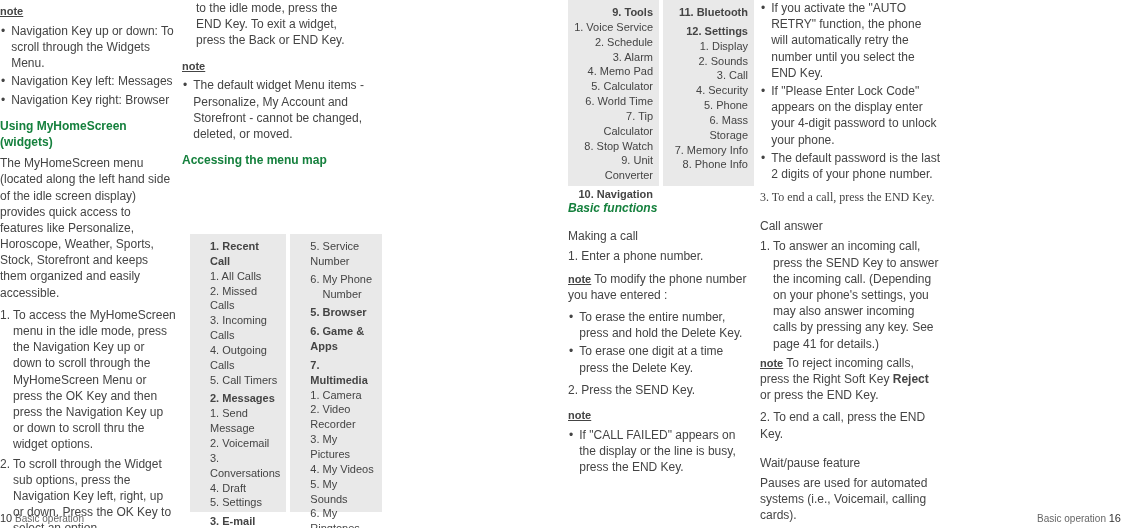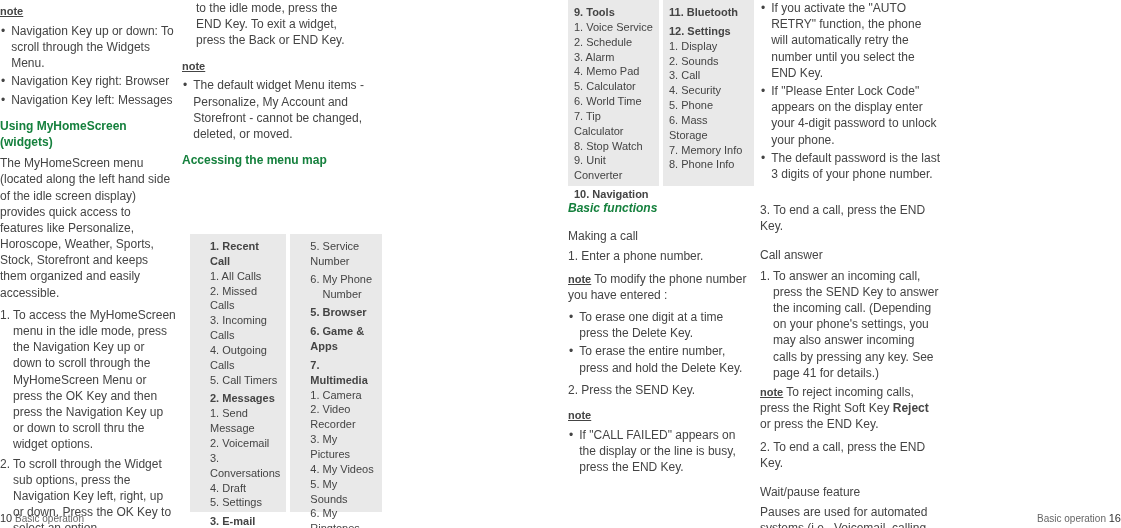--- a/index.html
+++ b/index.html
@@ -107,24 +107,24 @@
 <body>
 
 <div class="relwrap">
 
 <div class="col col1">
   <div class="note-label">note</div>
   <div class="bullet-item">
         <div class="bullet-text">Navigation Key up or down: To scroll through the Widgets Menu.</div>
       </div>
   <div class="bullet-item">
+        <div class="bullet-text">Navigation Key left: Messages</div>
+      </div>
+  <div class="bullet-item">
         <div class="bullet-text">Navigation Key right: Browser</div>
-      </div>
-  <div class="bullet-item">
-        <div class="bullet-text">Navigation Key left: Messages</div>
       </div>
   <h3>Using MyHomeScreen (widgets)</h3>
   <div class="para">The MyHomeScreen menu (located along the left hand side of the idle screen display) provides quick access to features like Personalize, Horoscope, Weather, Sports, Stock, Storefront and keeps them organized and easily accessible.</div>
   <div class="num-item">
         <span class="num">1.</span>
         <span class="num-text">To access the MyHomeScreen menu in the idle mode, press the Navigation Key up or down to scroll through the MyHomeScreen Menu or press the OK Key and then press the Navigation Key up or down to scroll thru the widget options.</span>
       </div>
   <div class="num-item">
         <span class="num">2.</span>
         <span class="num-text indent" style="padding-left:0">To scroll through the Widget sub options, press the Navigation Key left, right, up or down. Press the OK Key to select an option.</span>
@@ -175,21 +175,21 @@
     <div class="gb-title mt">8. Music</div>
     <div class="gb-item">1.   Music Player</div>
     <div class="gb-item">2. Music files</div>
     <div class="gb-item">3. My Lists</div>
   </div>
 </div>
 
 <div style="flex:0 0 192px;"></div>
 
 <div class="col" style="flex:0 0 186px;">
-  <div class="col4" style="height:180px;">
+  <div class="col4" style="height:180px;text-align:right;">
     <div class="graybox subcol">
       <div class="gb-title">9. Tools</div>
       <div class="gb-item">1.   Voice Service</div>
       <div class="gb-item">2. Schedule</div>
       <div class="gb-item">3. Alarm</div>
       <div class="gb-item">4. Memo Pad</div>
       <div class="gb-item">5. Calculator</div>
       <div class="gb-item">6. World Time</div>
       <div class="gb-item">7.   Tip Calculator</div>
       <div class="gb-item">8. Stop Watch</div>
@@ -208,43 +208,43 @@
       <div class="gb-item">7.   Memory Info</div>
       <div class="gb-item">8. Phone Info</div>
     </div>
   </div>
 
   <h3 style="margin-top:14px;font-style:italic;">Basic functions</h3>
   <div class="sub-h">Making a call</div>
   <div class="para">1. Enter a phone number.</div>
   <div class="para"><span class="note-inline">note</span><span> To modify the phone number you have entered :</span></div>
   <div class="bullet-item">
+        <div class="bullet-text">To erase the entire number, press and hold the Delete Key.</div>
+      </div>
+  <div class="bullet-item">
         <div class="bullet-text">To erase one digit at a time press the Delete Key.</div>
-      </div>
-  <div class="bullet-item">
-        <div class="bullet-text">To erase the entire number, press and hold the Delete Key.</div>
       </div>
   <div class="para" style="margin-top:4px;">2. Press the SEND Key.</div>
   <div class="note-label">note</div>
   <div class="bullet-item">
         <div class="bullet-text">If "CALL FAILED" appears on the display or the line is busy, press the END Key.</div>
       </div>
 </div>
 
 <div class="col col5">
   <div class="bullet-item">
         <div class="bullet-text">If you activate the "AUTO RETRY" function, the phone will automatically retry the number until you select the END Key.</div>
       </div>
   <div class="bullet-item">
         <div class="bullet-text">If "Please Enter Lock Code" appears on the display enter your 4-digit password to unlock your phone.</div>
       </div>
   <div class="bullet-item">
-        <div class="bullet-text">The default password is the last 3 digits of your phone number.</div>
-      </div>
-  <div class="para" style="margin-top:18px;">3. To end a call, press the END Key.</div>
+        <div class="bullet-text">The default password is the last 2 digits of your phone number.</div>
+      </div>
+  <div class="para" style="margin-top:5px;font-family:Liberation Serif, serif;">3. To end a call, press the END Key.</div>
   <div class="sub-h">Call answer</div>
   <div class="num-item">
         <span class="num">1.</span>
         <span class="num-text">To answer an incoming call, press the SEND Key to answer the incoming call. (Depending on your phone's settings, you may also answer incoming calls by pressing any key. See page 41 for details.)</span>
       </div>
   <div class="para"><span class="note-inline">note</span><span> To reject incoming calls, press the Right Soft Key </span><b>Reject</b><span> or press the END Key.</span></div>
   <div class="para">2. To end a call, press the END Key.</div>
   <div class="sub-h">Wait/pause feature</div>
   <div class="para">Pauses are used for automated systems (i.e., Voicemail, calling cards).</div>
 </div>

